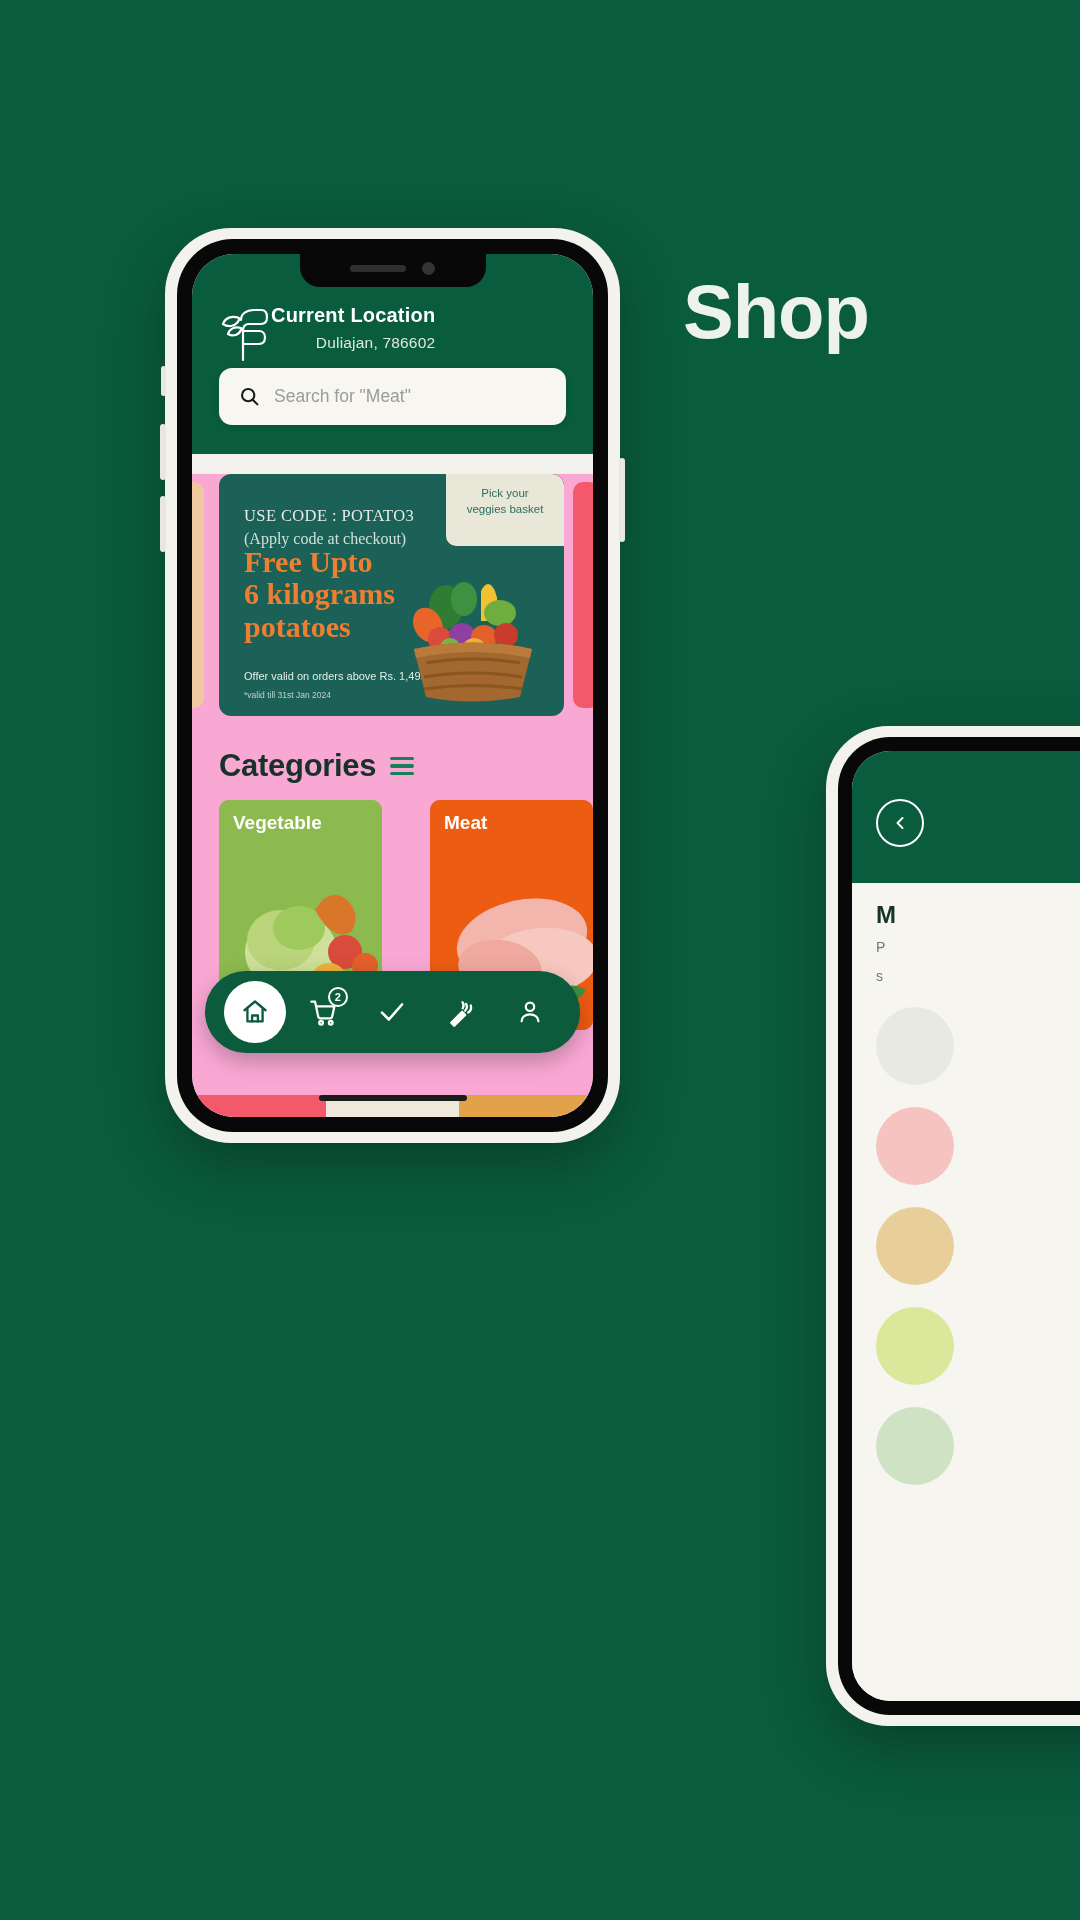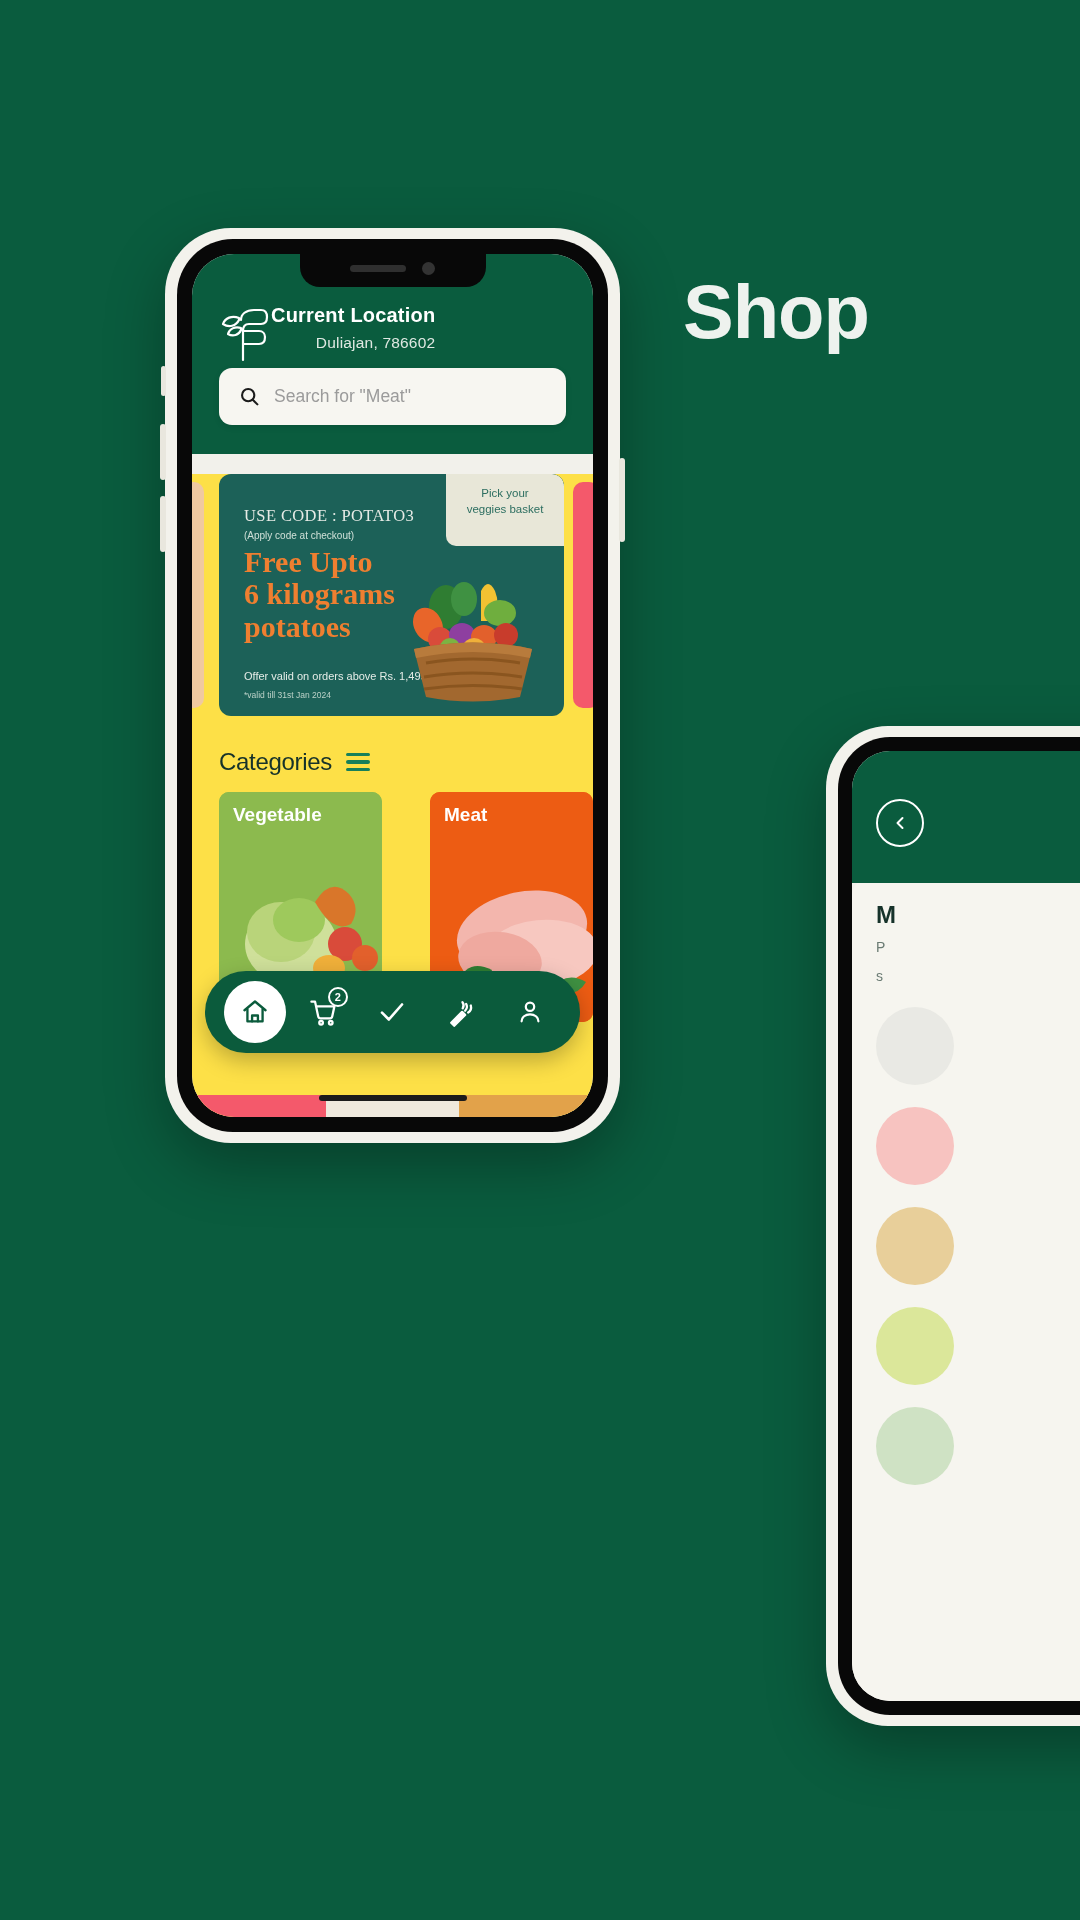--- a/index.html
+++ b/index.html
@@ -87,21 +87,21 @@
     background:#f7f6f1;
     border-radius:13px;
     display:flex; align-items:center;
     padding:0 20px;
     gap:14px;
     box-shadow:0 2px 6px rgba(0,0,0,0.10);
   }
   .search-txt { color:#9b9b9b; font-size:17.5px; }
 
   
-  .app-body { background:#fde047; padding:0 0 0 0; position:relative; height:665px;}
+  .app-body { background:#f9a8d4; padding:0 0 0 0; position:relative; height:665px;}
 
   .promo-strip { position:relative; height:252px; margin-top:20px; }
   .promo-card {
     position:absolute;
     left:27px; top:0;
     width:345px; height:242px;
     background:#1c6158;
     border-radius:12px;
     overflow:hidden;
   }
@@ -115,39 +115,39 @@
   }
   .promo-basket-lbl {
     position:absolute; right:0; top:0;
     width:118px; height:72px;
     background:#e8e7d8;
     border-radius:0 12px 0 10px;
     color:#2c6e60; font-size:11.5px; line-height:1.35;
     text-align:center; padding-top:12px;
   }
   .promo-code { position:absolute; left:25px; top:32px; color:#e6ebe6; font-size:16.5px; font-family:"Liberation Serif", serif; letter-spacing:0.4px;}
-  .promo-sub  { position:absolute; left:25px; top:56px; color:#cfe0d8; font-size:10px;}
+  .promo-sub  { position:absolute; left:25px; top:56px; color:#cfe0d8; font-size:16px;font-family:Liberation Serif, serif;}
   .promo-head {
     position:absolute; left:25px; top:72px;
     color:#ef7f30; font-size:30px; line-height:1.08;
     font-family:"Liberation Serif", serif; font-weight:bold;
   }
   .promo-foot1 { position:absolute; left:25px; top:196px; color:#e4ece7; font-size:11px;}
   .promo-foot2 { position:absolute; left:25px; top:216px; color:#bcd2c8; font-size:8.5px;}
 
   .veg-basket {
     position:absolute; right:6px; bottom:10px;
     width:170px; height:155px;
   }
 
   .cat-head-row {
     display:flex; align-items:center; gap:14px;
     padding:22px 0 0 27px;
   }
-  .cat-title { font-size:24px; font-weight:normal; color:#16322a; letter-spacing:-0.3px;}
+  .cat-title { font-size:31px; font-weight:bold; color:#16322a; letter-spacing:-0.3px;}
   .cat-burger { display:flex; flex-direction:column; gap:4px; }
   .cat-burger i { display:block; width:24px; height:3.4px; background:#17805a; border-radius:2px;}
 
   .cat-grid { display:flex; gap:14px; padding:16px 0 0 27px; }
   .cat-card { width:180px; height:230px; border-radius:10px; overflow:hidden; position:relative; }
   .cat-card.veg  { background:#8cba4e; }
   .cat-card.meat { background:#ed5c13;margin-left:34px; }
   .cat-card-label { position:absolute; left:14px; top:12px; color:#fff; font-size:19px; font-weight:bold; z-index:3;}
 
   

